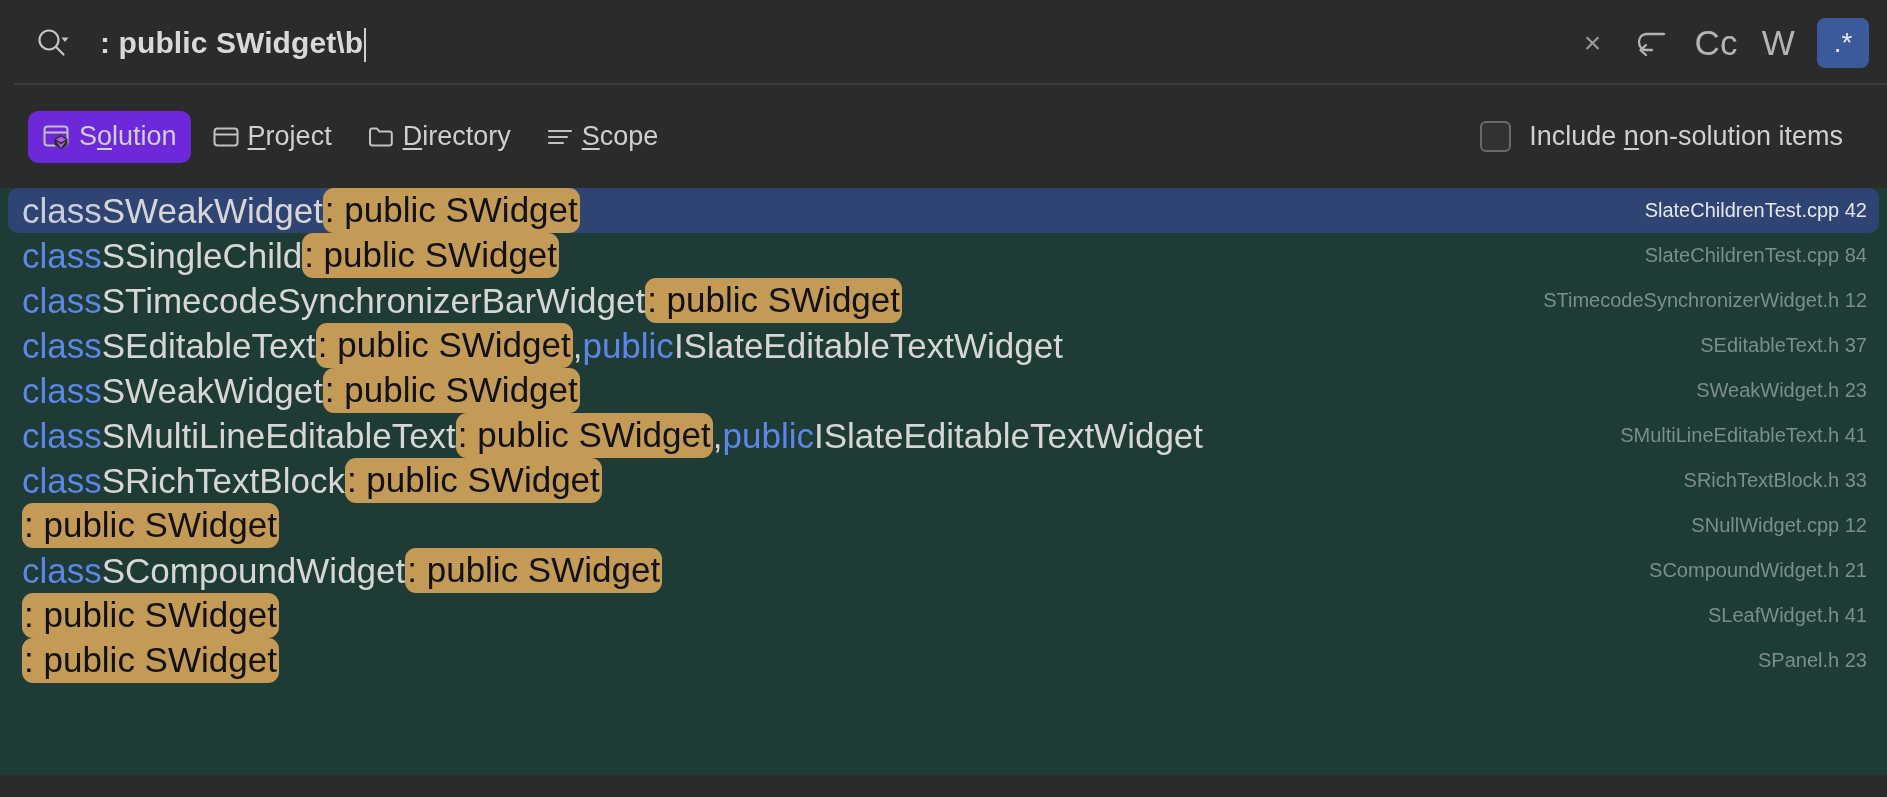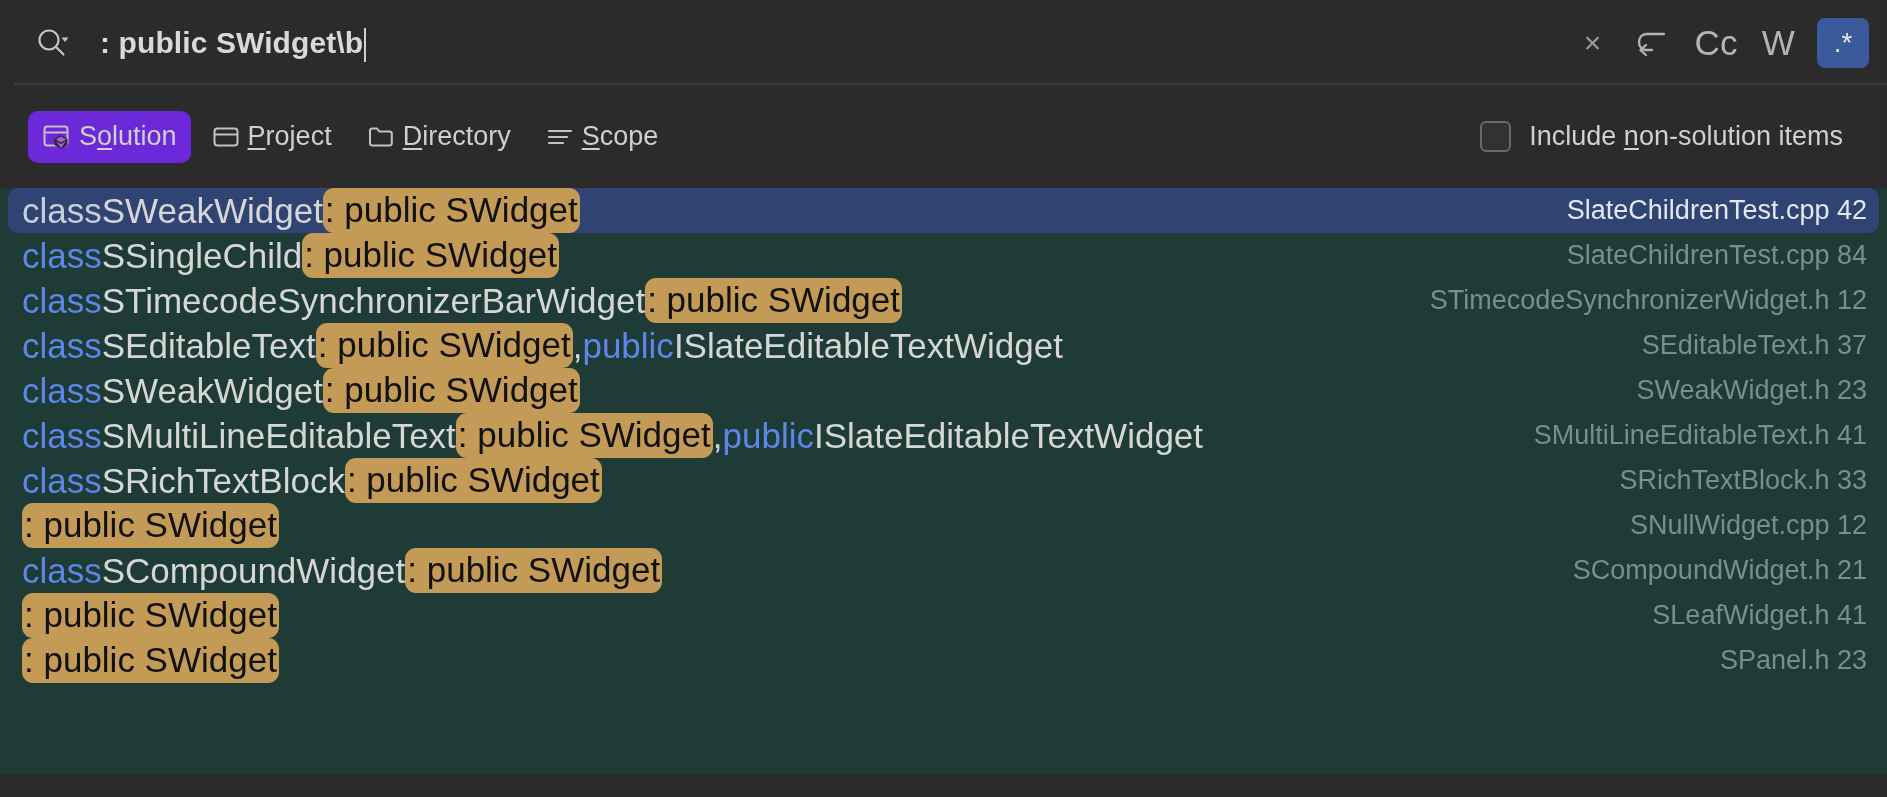--- a/index.html
+++ b/index.html
@@ -191,21 +191,21 @@
   .row .code .kw { color: #5C87E8; }
   .row.selected .code .kw { color: #C8CEDC; }
   .row .code .hl {
     background: #C39A56;
     color: #111111;
     padding: 4px 2px 6px 2px;
     border-radius: 11px;
   }
   .row .path {
     margin-left: auto;
-    font-size: 27px;
+    font-size: 20px;
     color: #7C8E8A;
     padding-left: 40px;
   }
   .row.selected .path { color: #E4E7EE; }
 
   .bottom-strip {
     height: 22px;
     flex: 0 0 22px;
     background: #2B2B2B;
   }

